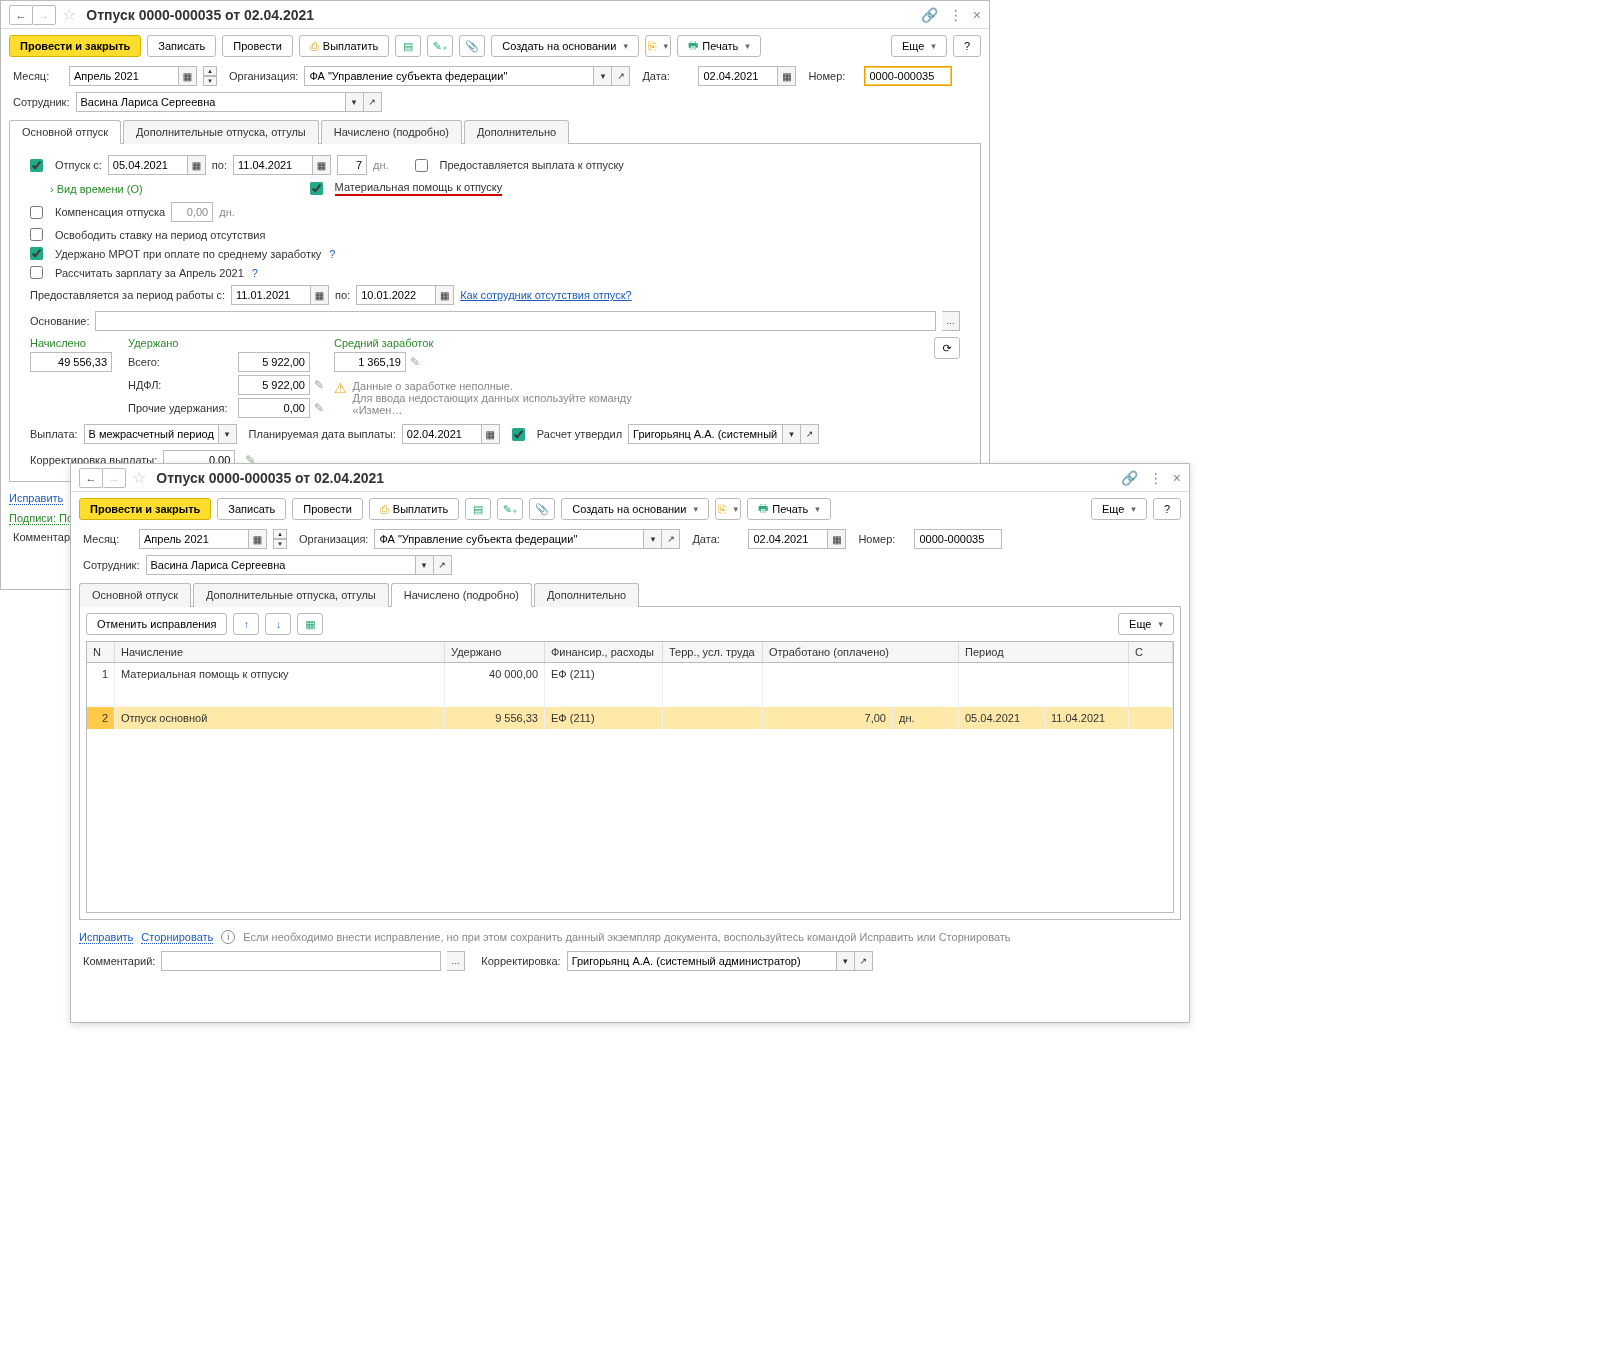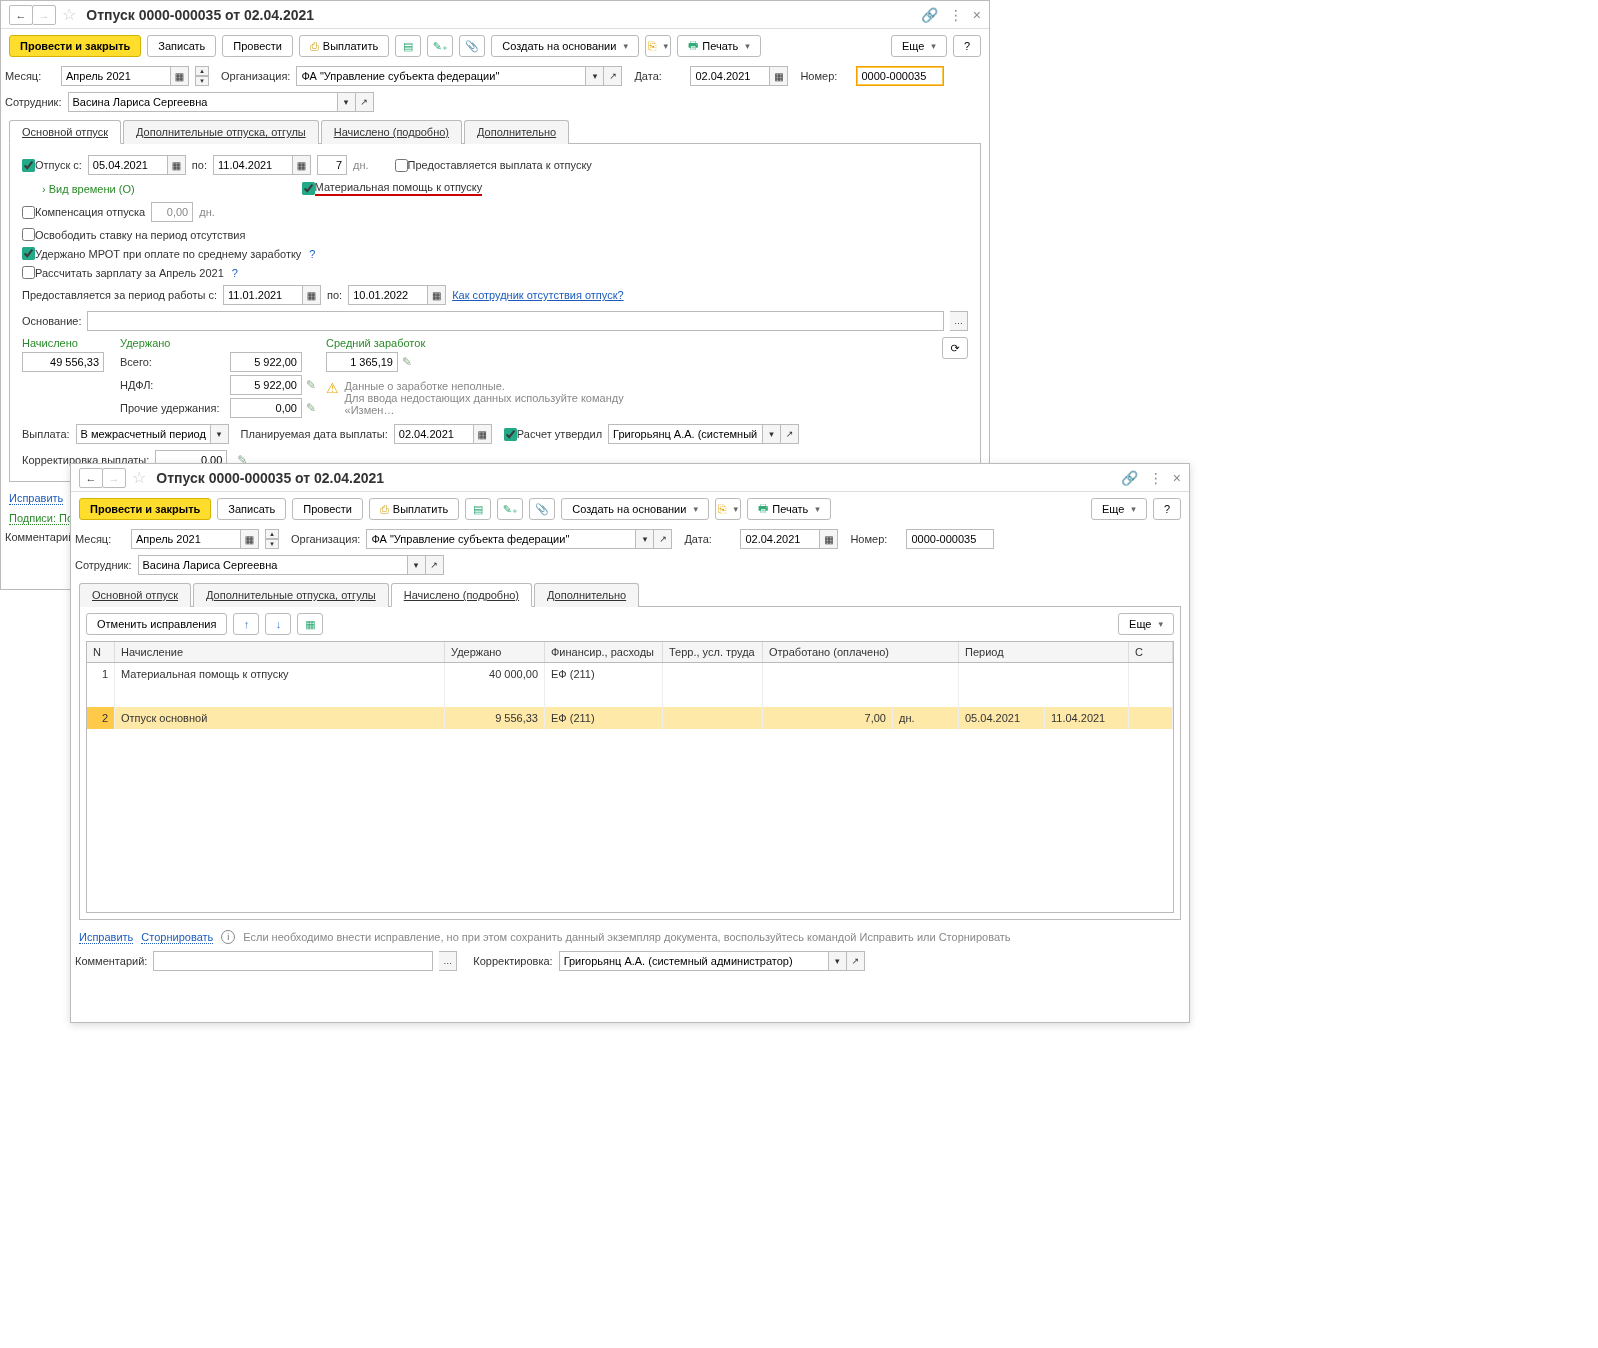--- a/index.html
+++ b/index.html
@@ -13,37 +13,37 @@
 .star-icon { color: #ccc; font-size: 16px; margin: 0 6px; cursor: pointer; }
 .title-text { font-size: 14px; font-weight: bold; color: #333; margin-left: 4px; flex: 1; }
 .win-controls { display: flex; gap: 10px; color: #888; }
 .win-controls span { cursor: pointer; font-size: 14px; }
 .toolbar { display: flex; align-items: center; padding: 6px 8px; gap: 6px; }
 .btn { border: 1px solid #bbb; background: #fff; padding: 3px 10px; border-radius: 3px; cursor: pointer; font-size: 11px; display: inline-flex; align-items: center; gap: 4px; height: 22px; }
 .btn-yellow { background: #ffdd2d; border-color: #d4b400; font-weight: bold; }
 .btn-icon { width: 26px; padding: 3px; justify-content: center; }
 .drop-arrow::after { content: "▾"; font-size: 9px; margin-left: 3px; color: #666; }
 .toolbar-spacer { flex: 1; }
-.form-row { display: flex; align-items: center; padding: 3px 4px; gap: 6px; }
+.form-row { display: flex; align-items: center; padding: 3px 12px; gap: 6px; }
 .lbl { min-width: 50px; }
 .input { border: 1px solid #bbb; padding: 2px 4px; height: 20px; background: #fff; font-size: 11px; }
 .date-input { display: inline-flex; }
 .date-input .input { width: 80px; }
 .date-input .cal-btn { border: 1px solid #bbb; border-left: none; width: 18px; height: 20px; display: inline-flex; align-items: center; justify-content: center; background: #f5f5f5; cursor: pointer; font-size: 10px; }
 .sel-wrap { display: inline-flex; }
 .sel-wrap .input { }
 .sel-btn { border: 1px solid #bbb; border-left: none; width: 18px; height: 20px; display: inline-flex; align-items: center; justify-content: center; background: #f5f5f5; cursor: pointer; font-size: 9px; }
 .spinner { display: inline-flex; flex-direction: column; }
 .spinner span { border: 1px solid #bbb; width: 14px; height: 10px; font-size: 7px; display: flex; align-items: center; justify-content: center; cursor: pointer; background: #f5f5f5; }
 .hl-orange { border: 1px solid #f4a000; box-shadow: 0 0 0 1px #ffc94a inset; }
 .tabs { display: flex; border-bottom: 1px solid #bbb; margin: 4px 8px 0 8px; }
-.tab { padding: 5px 12px; border: 1px solid transparent; border-bottom: none; cursor: pointer; position: relative; top: 1px; background: #f5f5f5; border-color: #bbb; margin-right: 2px; border-radius: 3px 3px 0 0; text-decoration: underline;}
+.tab { padding: 5px 12px; border: 1px solid transparent; border-bottom: none; cursor: pointer; position: relative; top: 1px; background: #f5f5f5; border-color: #bbb; margin-right: 2px; border-radius: 3px 3px 0 0;}
 .tab.active { background: #fff; border-color: #bbb; border-bottom: 1px solid #fff; }
 .tab-content { border: 1px solid #bbb; border-top: none; margin: 0 8px 6px 8px; padding: 8px; }
-.chk { display: inline-flex; align-items: center; gap: 0; }
+.chk { display: inline-flex; align-items: center; gap: 12px; }
 .chk input { width: 13px; height: 13px; accent-color: #2a8; }
 .green-link { color: #2a8a2a; cursor: pointer; }
 .blue-link { color: #1a5bbd; cursor: pointer; text-decoration: underline; }
 .dotted-link { color: #1a5bbd; border-bottom: 1px dotted #1a5bbd; cursor: pointer; }
 .underline-red { border-bottom: 2px solid #c00; padding-bottom: 1px; }
 .num-right { text-align: right; }
 .pencil { color: #8a8; font-size: 12px; margin-left: 4px; cursor: pointer; }
 .warn-icon { color: #e8a400; font-size: 14px; }
 .info-icon { border: 1px solid #888; border-radius: 50%; width: 14px; height: 14px; display: inline-flex; align-items: center; justify-content: center; font-size: 9px; color: #666; }
 .grey { color: #888; }

